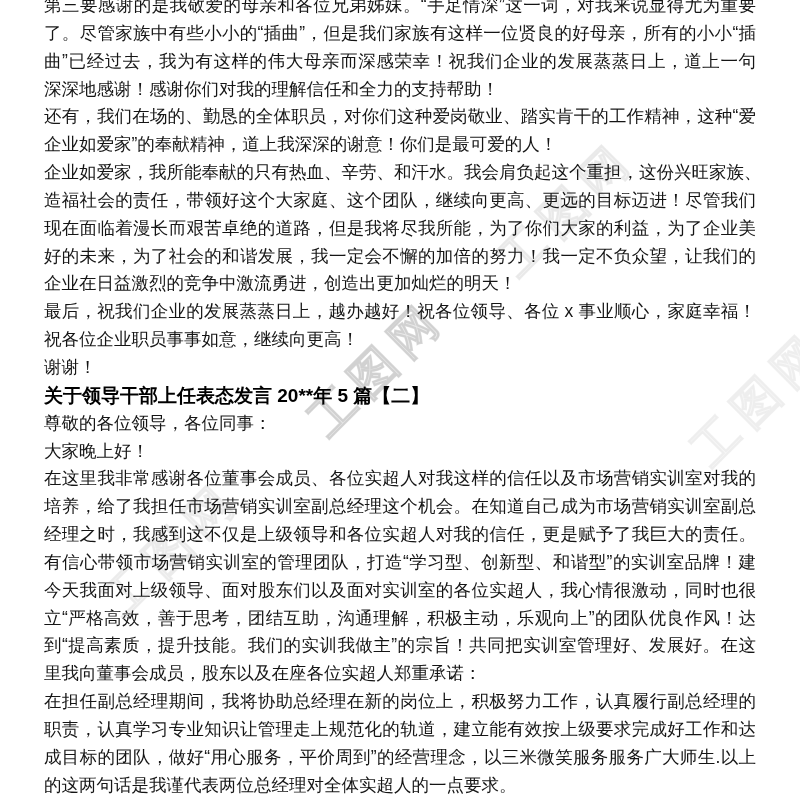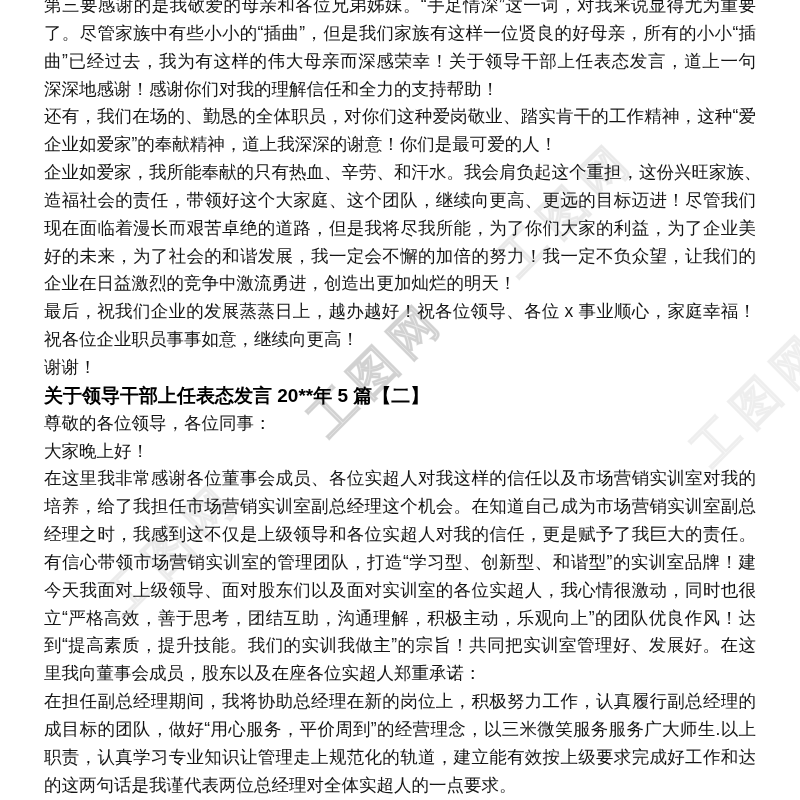--- a/index.html
+++ b/index.html
@@ -70,21 +70,21 @@
 <div class="page">
 
   <div class="wm wm-1">工图网</div>
   <div class="wm wm-2">工图网</div>
   <div class="wm wm-3">工图网</div>
   <div class="wm wm-4">工图网</div>
 
   <div class="textcol">
     <div class="line full">第三要感谢的是我敬爱的母亲和各位兄弟姊妹。“手足情深”这一词，对我来说显得尤为重要</div>
     <div class="line full">了。尽管家族中有些小小的“插曲”，但是我们家族有这样一位贤良的好母亲，所有的小小“插</div>
-    <div class="line full">曲”已经过去，我为有这样的伟大母亲而深感荣幸！关于领导干部上任表态发言，道上一句</div>
+    <div class="line full">曲”已经过去，我为有这样的伟大母亲而深感荣幸！祝我们企业的发展蒸蒸日上，道上一句</div>
     <div class="line short">深深地感谢！感谢你们对我的理解信任和全力的支持帮助！</div>
     <div class="line full">还有，我们在场的、勤恳的全体职员，对你们这种爱岗敬业、踏实肯干的工作精神，这种“爱</div>
     <div class="line short">企业如爱家”的奉献精神，道上我深深的谢意！你们是最可爱的人！</div>
     <div class="line full">企业如爱家，我所能奉献的只有热血、辛劳、和汗水。我会肩负起这个重担，这份兴旺家族、</div>
     <div class="line full">造福社会的责任，带领好这个大家庭、这个团队，继续向更高、更远的目标迈进！尽管我们</div>
     <div class="line full">现在面临着漫长而艰苦卓绝的道路，但是我将尽我所能，为了你们大家的利益，为了企业美</div>
     <div class="line full">好的未来，为了社会的和谐发展，我一定会不懈的加倍的努力！我一定不负众望，让我们的</div>
     <div class="line short">企业在日益激烈的竞争中激流勇进，创造出更加灿烂的明天！</div>
     <div class="line full">最后，祝我们企业的发展蒸蒸日上，越办越好！祝各位领导、各位 x 事业顺心，家庭幸福！</div>
     <div class="line short">祝各位企业职员事事如意，继续向更高！</div>
@@ -94,18 +94,18 @@
     <div class="line short">大家晚上好！</div>
     <div class="line full">在这里我非常感谢各位董事会成员、各位实超人对我这样的信任以及市场营销实训室对我的</div>
     <div class="line full">培养，给了我担任市场营销实训室副总经理这个机会。在知道自己成为市场营销实训室副总</div>
     <div class="line full">经理之时，我感到这不仅是上级领导和各位实超人对我的信任，更是赋予了我巨大的责任。</div>
     <div class="line full">有信心带领市场营销实训室的管理团队，打造“学习型、创新型、和谐型”的实训室品牌！建</div>
     <div class="line full">今天我面对上级领导、面对股东们以及面对实训室的各位实超人，我心情很激动，同时也很</div>
     <div class="line full">立“严格高效，善于思考，团结互助，沟通理解，积极主动，乐观向上”的团队优良作风！达</div>
     <div class="line full">到“提高素质，提升技能。我们的实训我做主”的宗旨！共同把实训室管理好、发展好。在这</div>
     <div class="line short">里我向董事会成员，股东以及在座各位实超人郑重承诺：</div>
     <div class="line full">在担任副总经理期间，我将协助总经理在新的岗位上，积极努力工作，认真履行副总经理的</div>
+    <div class="line full">职责，认真学习专业知识让管理走上规范化的轨道，建立能有效按上级要求完成好工作和达</div>
     <div class="line full">成目标的团队，做好“用心服务，平价周到”的经营理念，以三米微笑服务服务广大师生.以上</div>
-    <div class="line full">职责，认真学习专业知识让管理走上规范化的轨道，建立能有效按上级要求完成好工作和达</div>
     <div class="line short">的这两句话是我谨代表两位总经理对全体实超人的一点要求。</div>
   </div>
 
 </div>
 
 </body></html>

